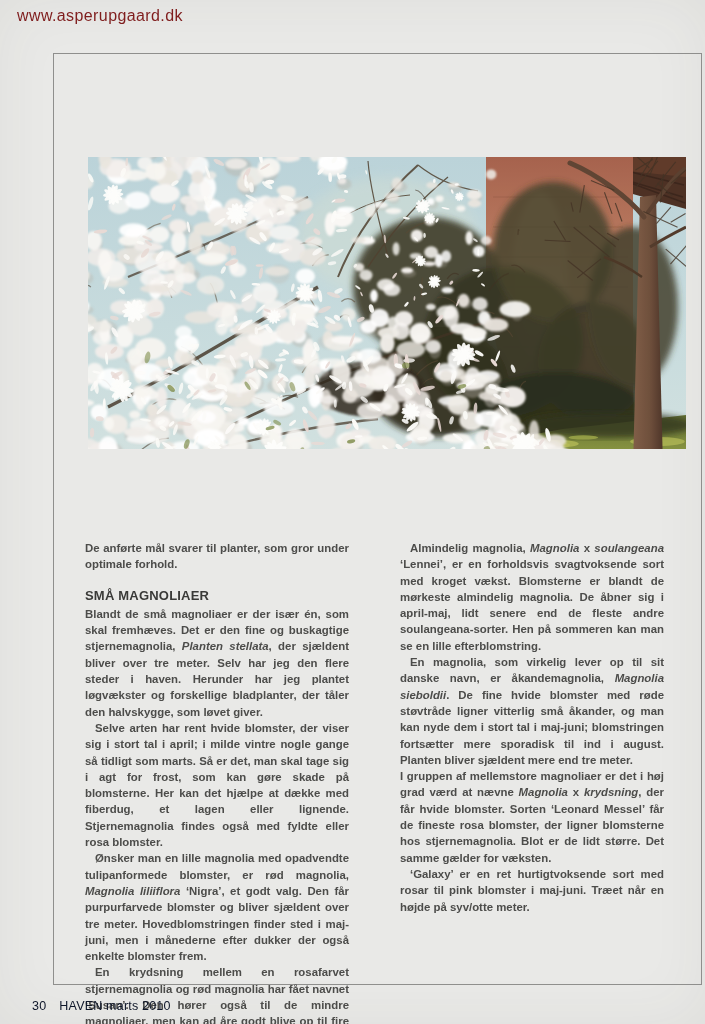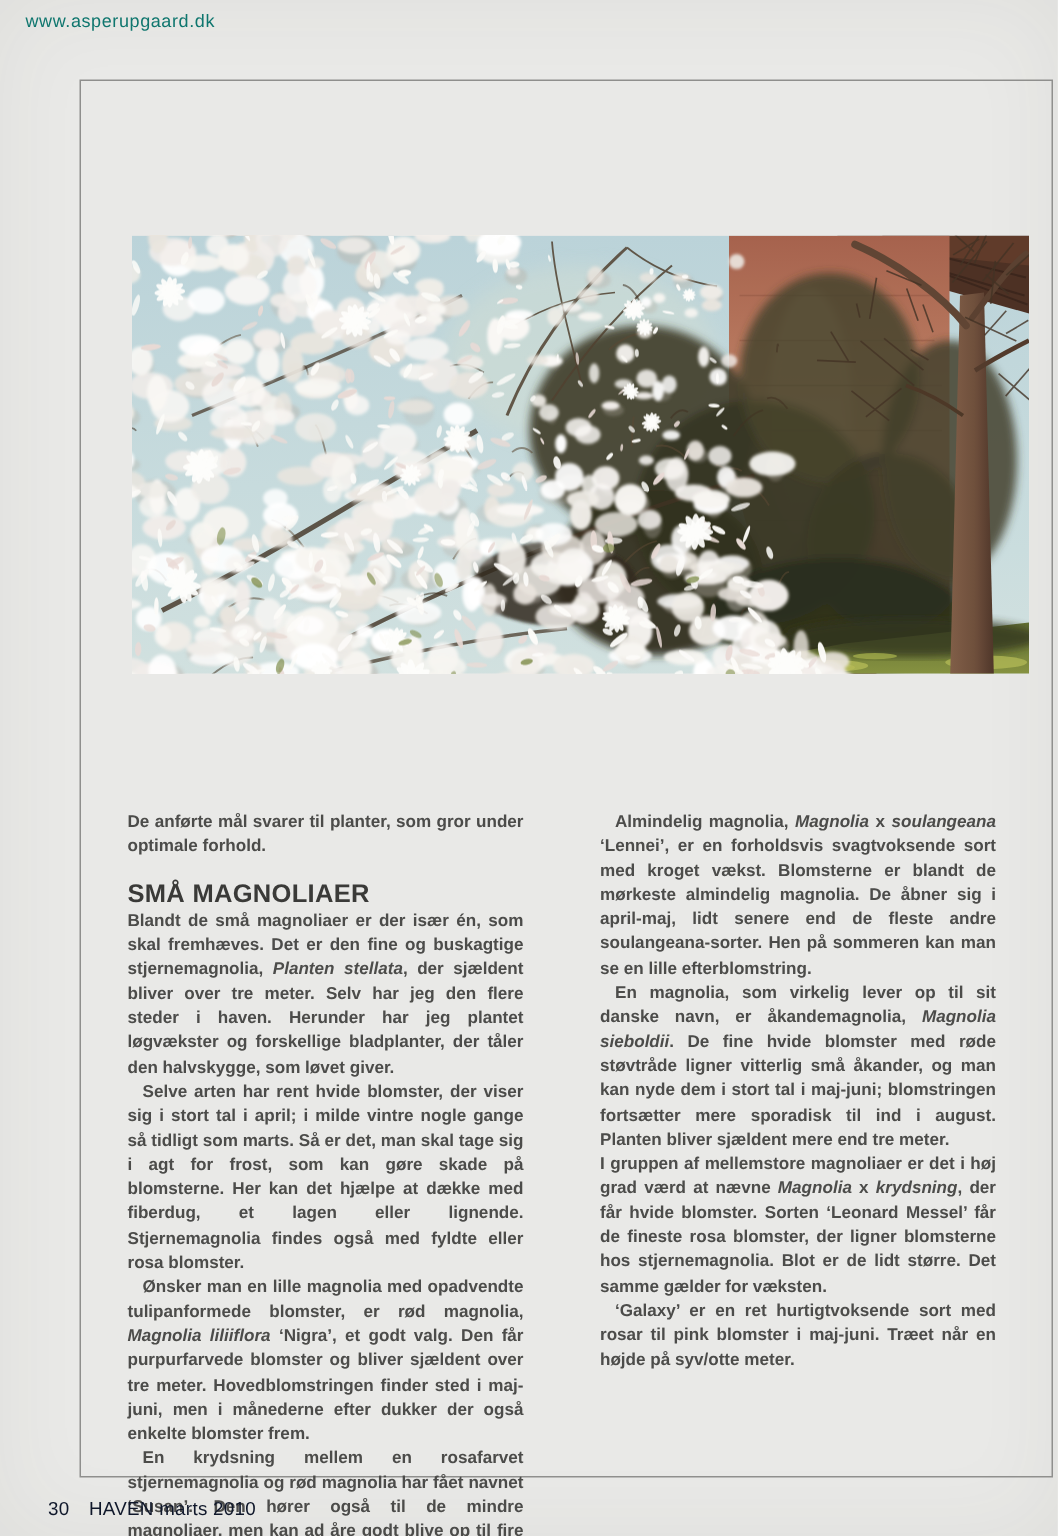--- a/index.html
+++ b/index.html
@@ -4,42 +4,42 @@
 <style>
   html,body{margin:0;padding:0;}
   body{
     width:705px;height:1024px;position:relative;overflow:hidden;
     background:#e9e9e7;
     font-family:"Liberation Sans", sans-serif;
   }
   .page{position:absolute;inset:0;box-shadow:inset 0 0 60px rgba(60,60,55,.06);}
   .watermark{
     position:absolute;left:17px;top:7px;
-    font-size:12px;color:#0f766e;letter-spacing:.4px;font-weight:400;
+    font-size:16px;color:#7f1d1d;letter-spacing:.4px;font-weight:400;
   }
   .frame{
     position:absolute;left:53px;top:53px;width:647px;height:930px;
     border:1px solid #8f8f8d;
   }
   figure.photo{
     position:absolute;left:88px;top:157px;width:598px;height:292px;margin:0;
     overflow:hidden;
     text-align:center;
   }
   figure.photo svg{display:block;}
   .columns{
     position:absolute;left:85px;top:540px;width:579px;
     display:flex;gap:51px;
   }
   .col{width:264px;color:#4c4c4a;font-size:11.4px;line-height:16.3px;
     text-align:justify;hyphens:auto;}
   .col p{margin:0;font-weight:bold;}
   .col p.indent{text-indent:10px;}
   .col .h{
-    font-weight:bold;color:#3a3a38;font-size:17px;letter-spacing:.2px;
+    font-weight:bold;color:#3a3a38;font-size:13px;letter-spacing:.2px;
     margin-top:15px;margin-bottom:2px;
   }
   .col .it{font-style:italic;}
   .footer{
     position:absolute;left:32px;top:999px;
     font-size:12.5px;color:#0f172a;letter-spacing:.2px;
   }
   .footer .pgnum{margin-right:13px;}
   .caption-text{
     font-family:"Liberation Sans", sans-serif;

